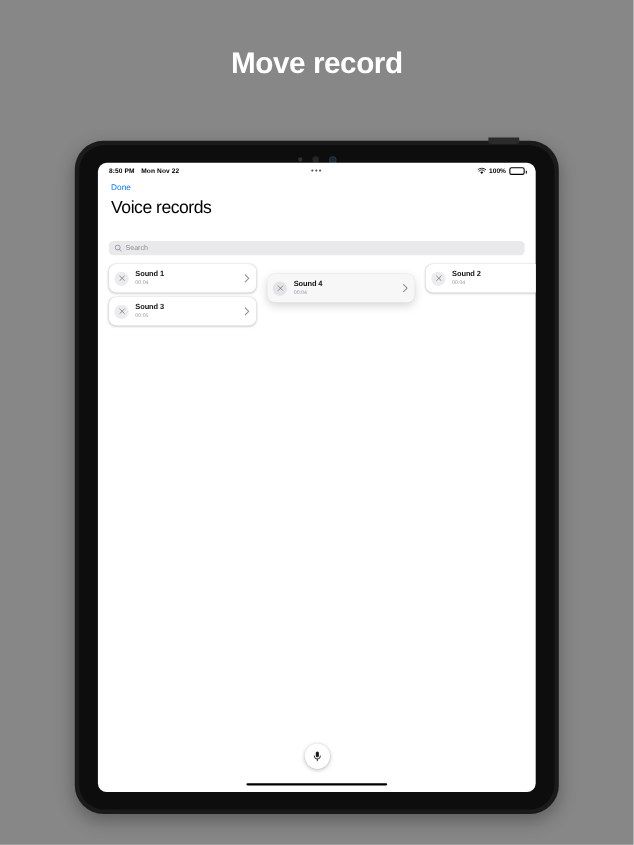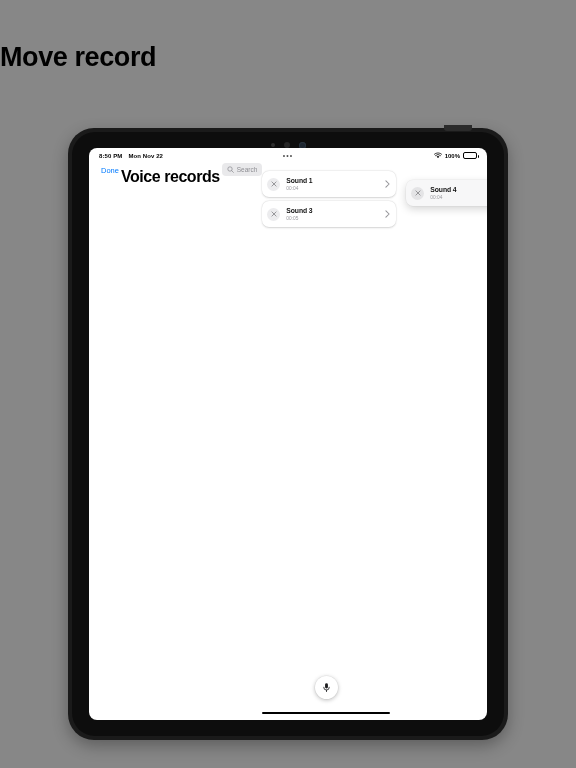--- a/index.html
+++ b/index.html
@@ -11,21 +11,22 @@
     font-family: "Liberation Sans", sans-serif;
     overflow: hidden;
     position: relative;
   }
 
   
   .promo {
     position: absolute;
     top: 40px;
     left: 0; right: 0;
-    color: #000000;
+    text-align: center;
+    color: #ffffff;
   }
   .promo-title {
     font-size: 27px;
     font-weight: bold;
     letter-spacing: -0.4px;
     line-height: 34px;
   }
   .promo-sub {
     font-size: 19px;
     font-weight: normal;
@@ -134,37 +135,37 @@
     content: "";
     position: absolute;
     right: -3px; top: 2px;
     width: 1.5px; height: 3px;
     background: #000;
     border-radius: 0 1px 1px 0;
   }
   .batt-fill { height: 100%; width: 100%; background: #000; border-radius: 1px; }
 
   
-  .content { flex: 1; display: flex; padding: 0 10px; position: relative; }
+  .content { flex: 1; display: flex; flex-direction: column; padding: 0 10px; position: relative; }
 
   .done-btn {
     font-size: 7.5px;
     color: #007aff;
     font-weight: 500;
     padding: 3px 0 1px 2px;
     align-self: flex-start;
     cursor: pointer;
   }
 
   .page-title {
     font-size: 16px;
-    font-weight: bold;
+    font-weight: normal;
     letter-spacing: -0.45px;
     color: #000;
-    padding: 5px 2px 6px 2px;
+    padding: 5px 2px 20px 2px;
   }
 
   .search-bar {
     height: 13px;
     background: #e9e9eb;
     border-radius: 4px;
     display: flex;
     align-items: center;
     gap: 3px;
     padding: 0 5px;

